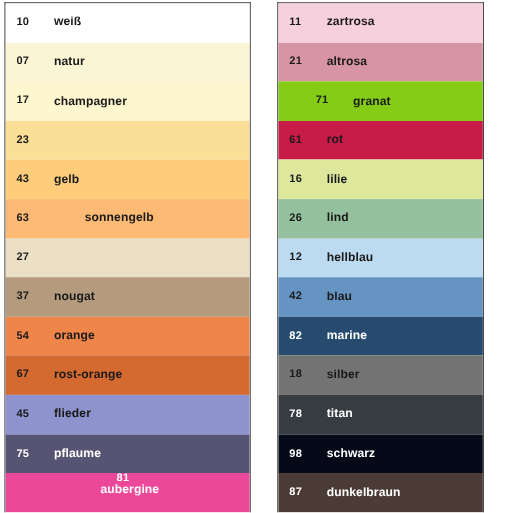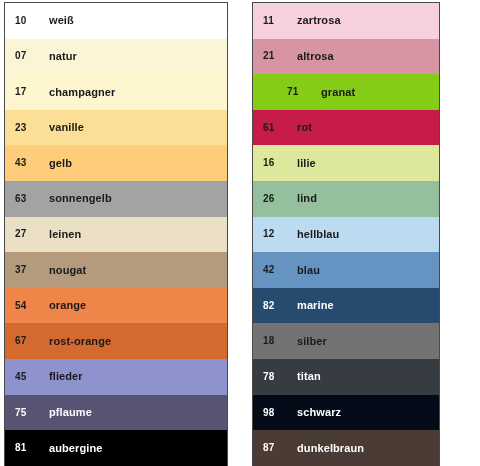--- a/index.html
+++ b/index.html
@@ -87,33 +87,31 @@
       <div class="swatch-row" style="background: rgb(251, 244, 213);">
         <span class="swatch-code text-dark">07</span>
         <span class="swatch-name text-dark">natur</span>
       </div>
       <div class="swatch-row" style="background: rgb(253, 246, 207);">
         <span class="swatch-code text-dark">17</span>
         <span class="swatch-name text-dark">champagner</span>
       </div>
       <div class="swatch-row" style="background: rgb(252, 223, 150);">
         <span class="swatch-code text-dark">23</span>
-        <span class="swatch-name text-dark">vanille</span>
       </div>
       <div class="swatch-row" style="background: rgb(253, 205, 123);">
         <span class="swatch-code text-dark">43</span>
         <span class="swatch-name text-dark">gelb</span>
       </div>
-      <div class="swatch-row" style="background: #a3a3a3;">
+      <div class="swatch-row" style="background: #fdba74; gap: 28px;">
         <span class="swatch-code text-dark">63</span>
         <span class="swatch-name text-dark">sonnengelb</span>
       </div>
       <div class="swatch-row" style="background: rgb(235, 224, 198);">
         <span class="swatch-code text-dark">27</span>
-        <span class="swatch-name text-dark">leinen</span>
       </div>
       <div class="swatch-row" style="background: rgb(180, 155, 125);">
         <span class="swatch-code text-dark">37</span>
         <span class="swatch-name text-dark">nougat</span>
       </div>
       <div class="swatch-row" style="background: rgb(240, 133, 74);">
         <span class="swatch-code text-dark">54</span>
         <span class="swatch-name text-dark">orange</span>
       </div>
       <div class="swatch-row" style="background: rgb(213, 106, 49);">
@@ -121,21 +119,21 @@
         <span class="swatch-name text-dark">rost-orange</span>
       </div>
       <div class="swatch-row" style="background: rgb(142, 146, 205);">
         <span class="swatch-code text-dark">45</span>
         <span class="swatch-name text-dark">flieder</span>
       </div>
       <div class="swatch-row" style="background: rgb(87, 83, 114);">
         <span class="swatch-code text-light">75</span>
         <span class="swatch-name text-light">pflaume</span>
       </div>
-      <div class="swatch-row" style="background: #000000;">
+      <div class="swatch-row" style="background: #ec4899; flex-direction: column;">
         <span class="swatch-code text-light">81</span>
         <span class="swatch-name text-light">aubergine</span>
       </div>
     </div>
   <div class="panel" id="panel-right">
       <div class="swatch-row" style="background: rgb(247, 208, 222);">
         <span class="swatch-code text-dark">11</span>
         <span class="swatch-name text-dark">zartrosa</span>
       </div>
       <div class="swatch-row" style="background: rgb(215, 148, 162);">

